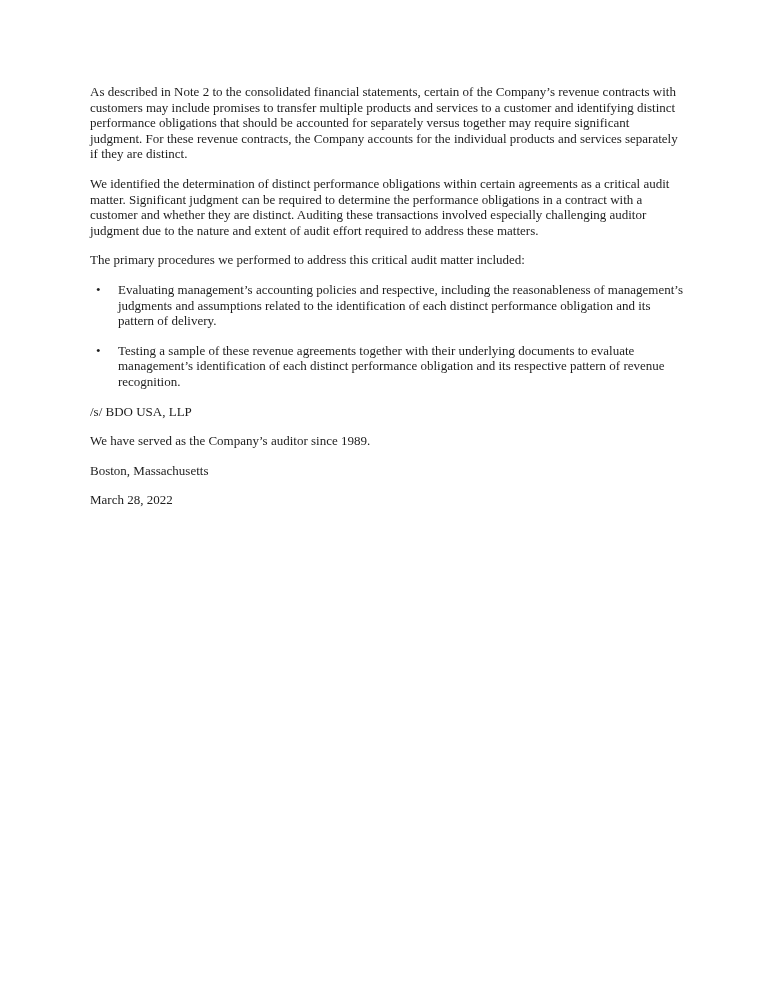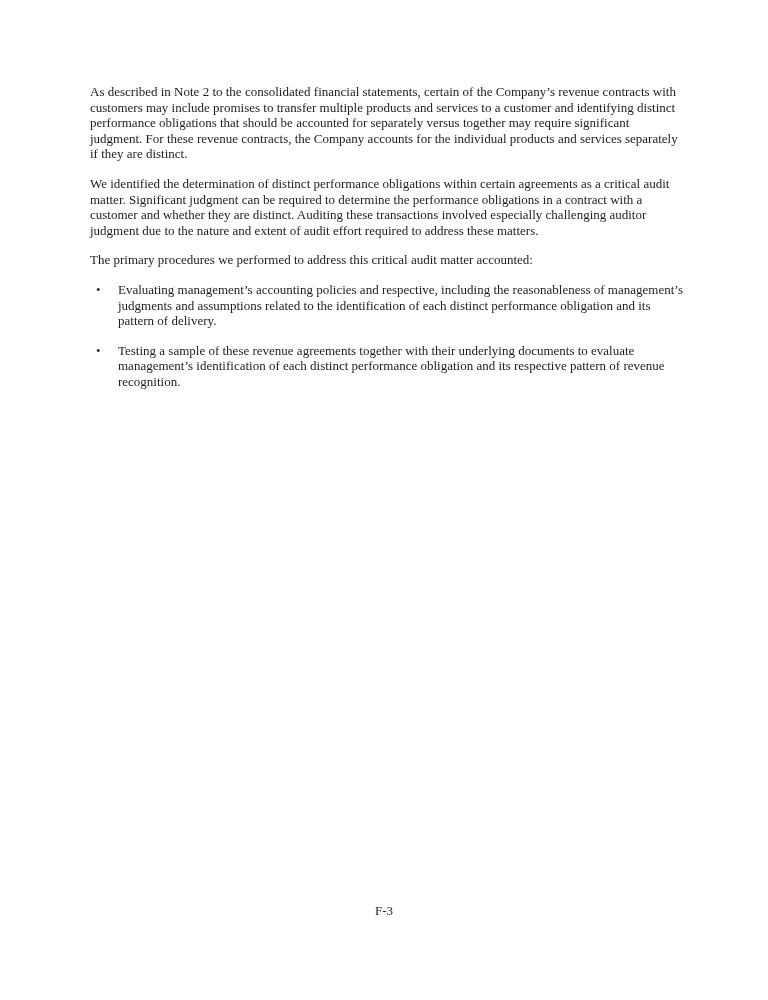--- a/index.html
+++ b/index.html
@@ -59,30 +59,35 @@
 </head>
 <body>
 
 <div class="page">
   <div class="content">
 
     <p>As described in Note 2 to the consolidated financial statements, certain of the Company’s revenue contracts with customers may include promises to transfer multiple products and services to a customer and identifying distinct performance obligations that should be accounted for separately versus together may require significant judgment. For these revenue contracts, the Company accounts for the individual products and services separately if they are distinct.</p>
 
     <p>We identified the determination of distinct performance obligations within certain agreements as a critical audit matter. Significant judgment can be required to determine the performance obligations in a contract with a customer and whether they are distinct. Auditing these transactions involved especially challenging auditor judgment due to the nature and extent of audit effort required to address these matters.</p>
 
-    <p>The primary procedures we performed to address this critical audit matter accounted:</p>
+    <p>The primary procedures we performed to address this critical audit matter included:</p>
 
     <ul class="bullets">
       <li>
         <span class="marker">•</span>
         <span>Evaluating management’s accounting policies and respective, including the reasonableness of management’s judgments and assumptions related to the identification of each distinct performance obligation and its pattern of delivery.</span>
       </li>
       <li>
         <span class="marker">•</span>
         <span>Testing a sample of these revenue agreements together with their underlying documents to evaluate management’s identification of each distinct performance obligation and its respective pattern of revenue recognition.</span>
       </li>
     </ul>
 
+    <div class="sig-block">
+      <p>/s/ BDO USA, LLP</p>
+      <p>We have served as the Company’s auditor since 1989.</p>
+      <p>Boston, Massachusetts</p>
+      <p>March 28, 2022</p>
+    </div>
 
   </div>
 
-  <div class="footer">F-3</div>
 </div>
 
 </body></html>

